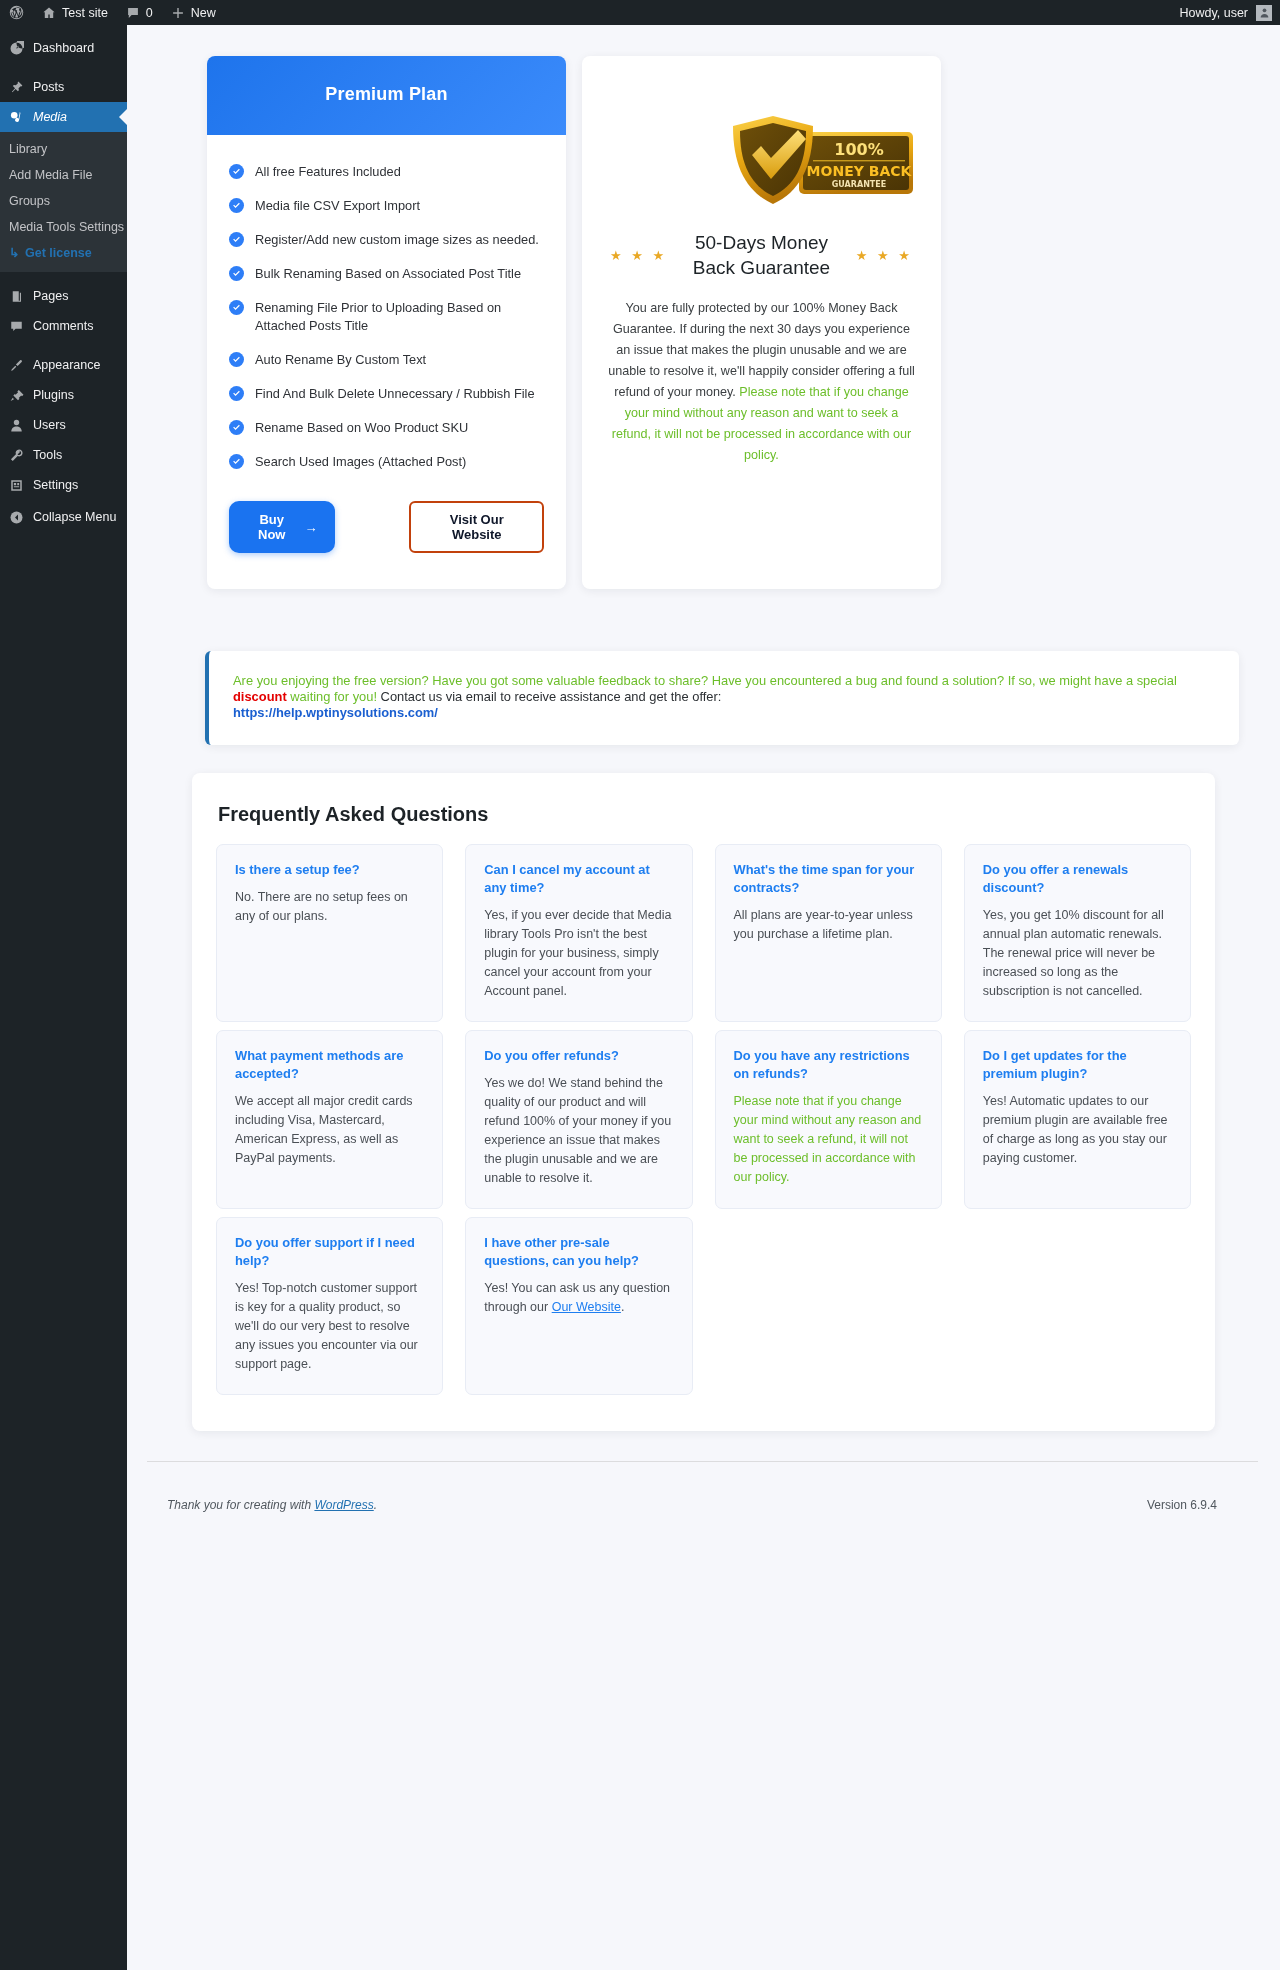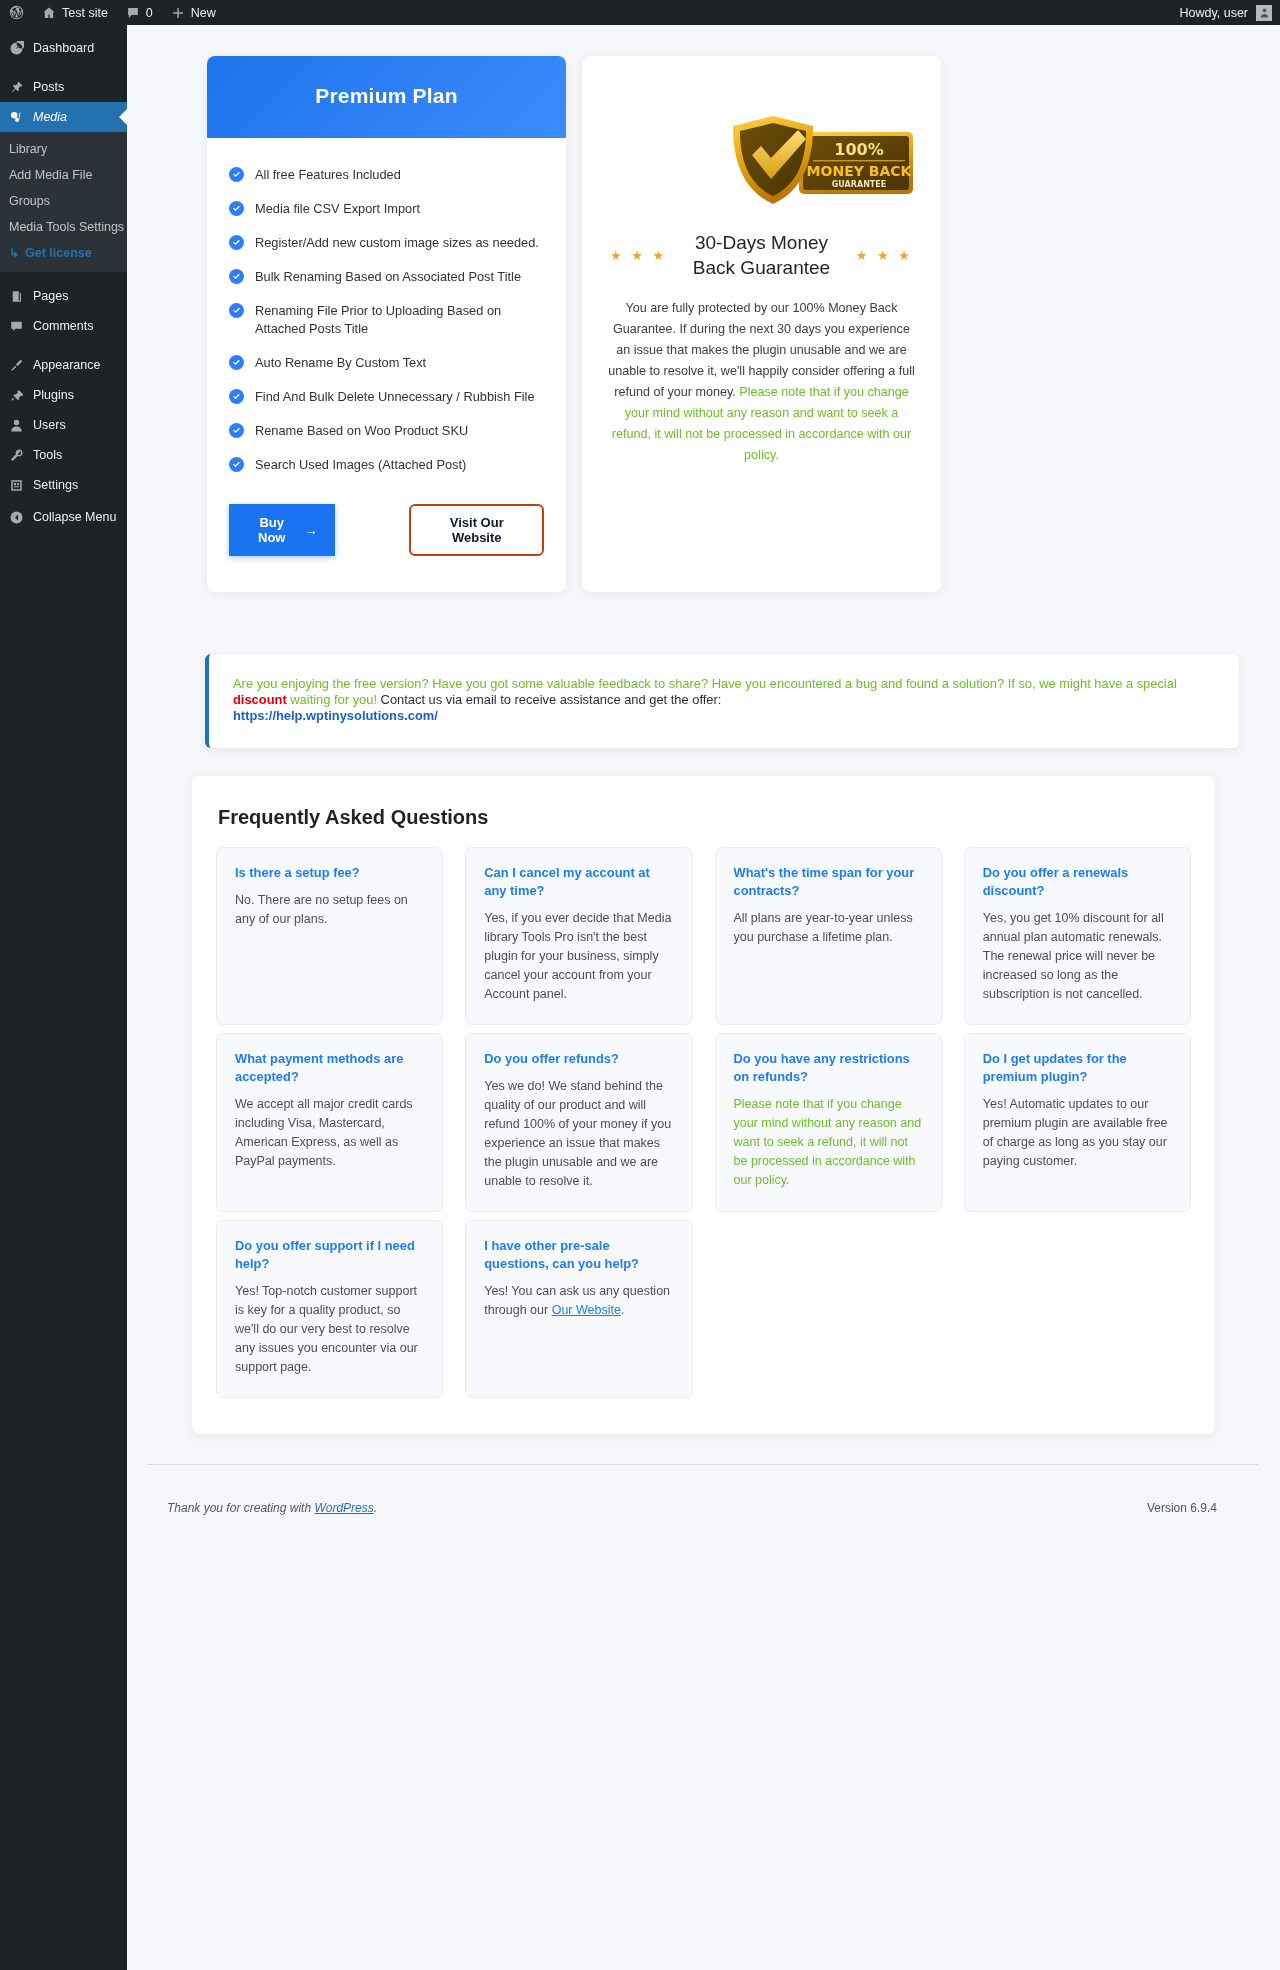--- a/index.html
+++ b/index.html
@@ -65,35 +65,35 @@
   .top-row { display: flex; gap: 16px; padding: 31px 41px 0 80px; }
   .card {
     background: #fff; border-radius: 8px;
     box-shadow: 0 2px 10px rgba(16,24,40,.07);
   }
   .plan-card { width: 359px; overflow: hidden; flex: none; }
   .plan-header {
     background: linear-gradient(135deg,#1e74ec 0%,#3b8bfb 100%);
     color: #fff; text-align: center; padding: 28px 10px 30px;
   }
-  .plan-header h2 { font-size: 21px; font-weight: bold; letter-spacing: .2px; }
+  .plan-header h2 { font-size: 18px; font-weight: bold; letter-spacing: .2px; }
   .features { padding: 20px 22px 0 22px; }
   .feature {
     display: flex; gap: 11px; align-items: flex-start;
     padding: 8px 0 8px 0; font-size: 12.8px; line-height: 18px; color: #2f3237;
   }
   .check {
     width: 15px; height: 15px; border-radius: 50%;
     background: #2e7ef7; flex: none; margin-top: 1px;
     display: flex; align-items: center; justify-content: center;
   }
   .check svg { display: block; }
   .plan-actions { display: flex; gap: 74px; padding: 22px 22px 36px 22px; }
   .btn-primary {
-    background: #1a73f0; color: #fff; border: none; border-radius: 0;
+    background: #1a73f0; color: #fff; border: none; border-radius: 10px;
     padding: 10px 18px; font-size: 13px; font-weight: bold; cursor: pointer;
     display: inline-flex; align-items: center; gap: 8px;
     box-shadow: 0 2px 6px rgba(26,115,240,.35);
     font-family: "Liberation Sans", sans-serif;
   }
   .btn-outline {
     background: #fff; color: #0f172a; border: 2px solid #c2410c; border-radius: 6px;
     padding: 9px 16px; font-size: 13px; font-weight: bold; cursor: pointer;
     font-family: "Liberation Sans", sans-serif;
   }
@@ -447,21 +447,21 @@
             <text x="132" y="66" font-family="DejaVu Sans, sans-serif" font-size="14" font-weight="bold" fill="#fbbf24" text-anchor="middle">MONEY BACK</text>
             <text x="132" y="77" font-family="DejaVu Sans, sans-serif" font-size="8" font-weight="bold" fill="#f3e3b0" text-anchor="middle">GUARANTEE</text>
 
             <path d="M46 6 L86 16 C86 58 72 82 46 94 C20 82 6 58 6 16 Z" fill="url(#goldA)"></path>
             <path d="M46 13 L79 21 C79 56 67 76 46 86 C25 76 13 56 13 21 Z" fill="url(#goldB)"></path>
             <path d="M25 45 l9 -9 10 12 27 -28 8 9 -35 40 z" fill="url(#goldC)"></path>
           </svg>
         </div>
         <div class="gtitle-row">
           <span class="stars">★ ★ ★</span>
-          <span class="gtitle">30-Days Money Back Guarantee</span>
+          <span class="gtitle">50-Days Money Back Guarantee</span>
           <span class="stars">★ ★ ★</span>
         </div>
         <div class="gbody">
           <span>You are fully protected by our 100% Money Back Guarantee. If during the next 30 days you experience an issue that makes the plugin unusable and we are unable to resolve it, we'll happily consider offering a full refund of your money. </span><span class="green">Please note that if you change your mind without any reason and want to seek a refund, it will not be processed in accordance with our policy.</span>
         </div>
       </div>
     </div>
 
     <div class="banner-outer">
       <div class="banner">

